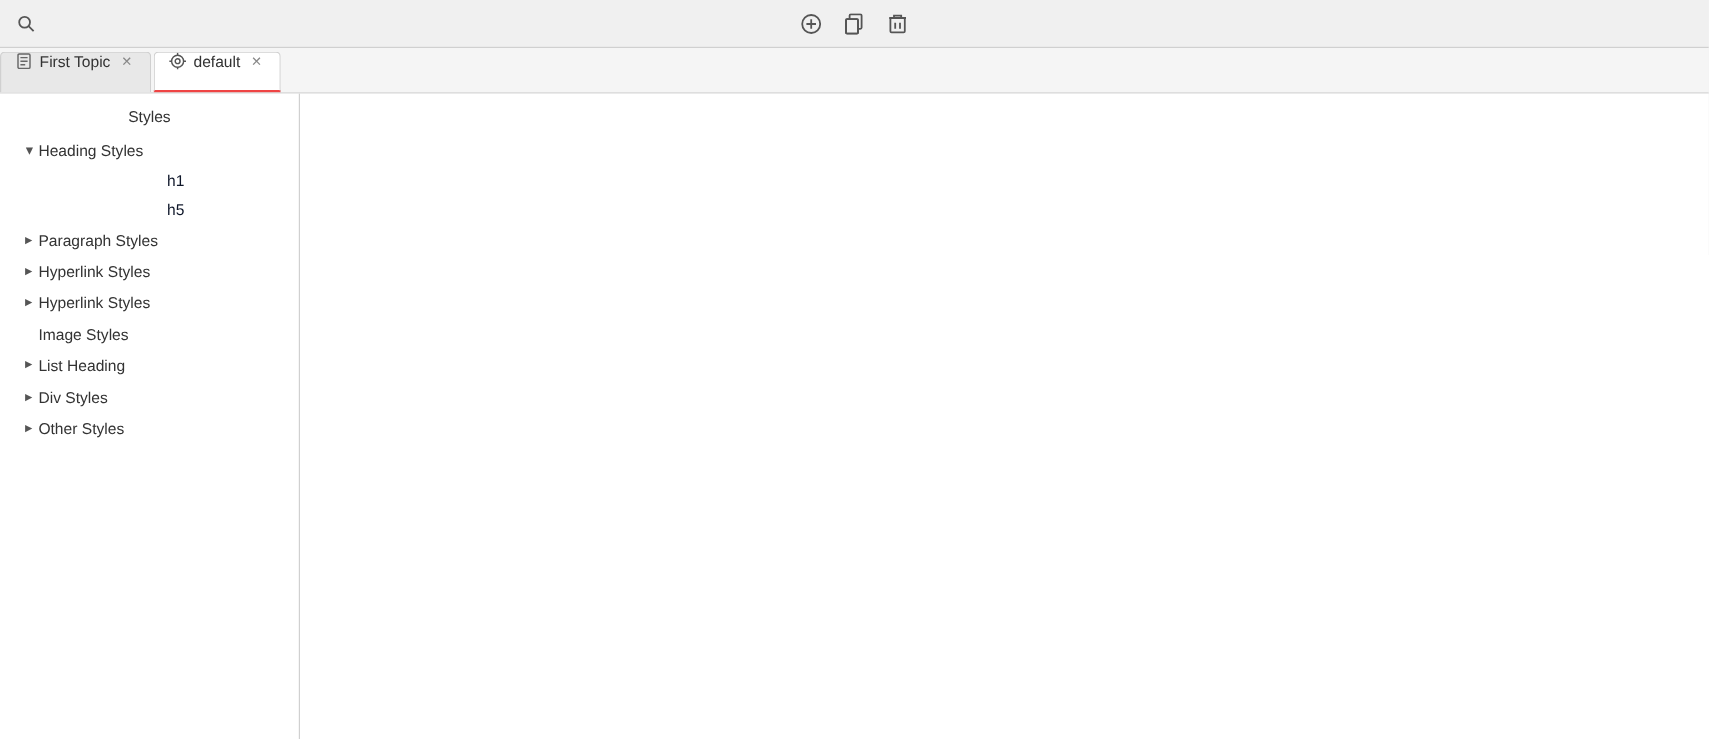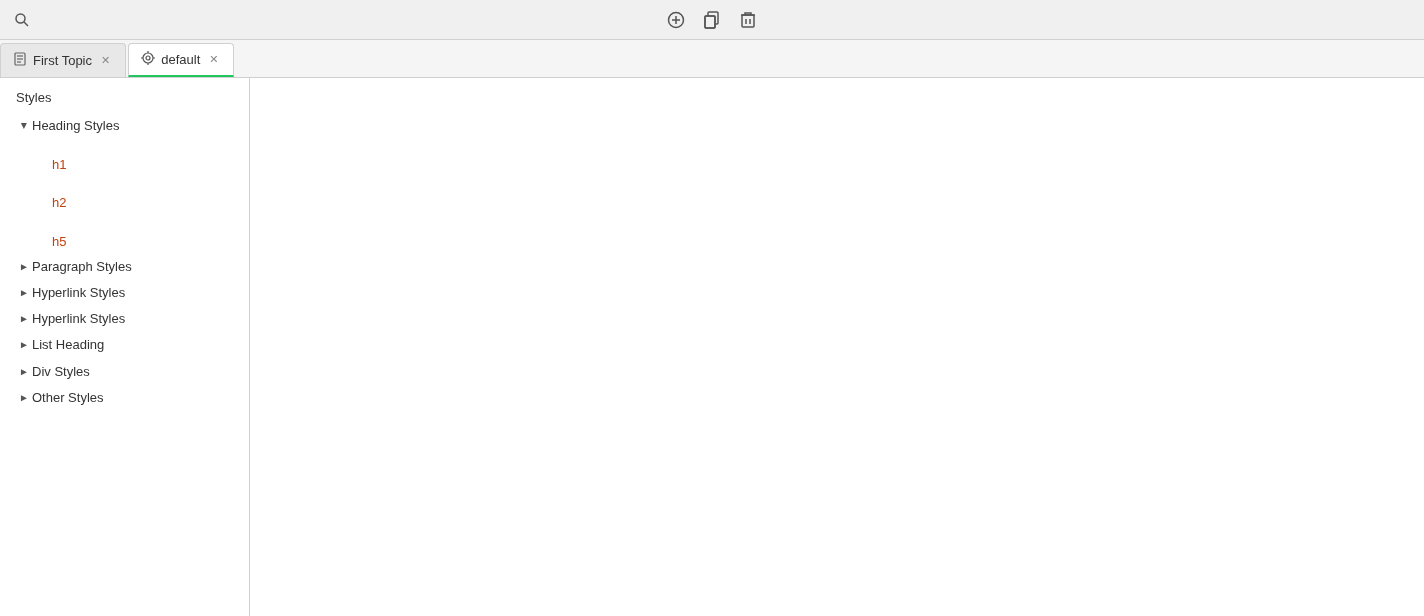--- a/index.html
+++ b/index.html
@@ -52,52 +52,53 @@
       background: #f5f5f5;
       border-bottom: 1px solid #d0d0d0;
       display: flex;
       align-items: flex-end;
       padding-left: 0;
     }
     .tab {
       height: 34px;
       padding: 0 12px;
       display: flex;
-      align-items: center;
+      align-items: flex-start;
       gap: 6px;
       background: #e8e8e8;
       border: 1px solid #d0d0d0;
       border-bottom: none;
       cursor: pointer;
       font-size: 13px;
       color: #333;
       border-radius: 4px 4px 0 0;
       margin-right: 2px;
     }
     .tab.active {
       background: #fff;
-      border-bottom: 2px solid #22c55e;
+      border-bottom: 2px solid #ef4444;
       z-index: 1;
     }
     .tab-close {
       font-size: 11px;
       color: #888;
       cursor: pointer;
       padding: 1px 3px;
       border-radius: 3px;
     }
     .tab-icon {
       font-size: 13px;
       color: #666;
     }
 
     
     .main-layout {
       display: flex;
       height: calc(616px - 78px);
+      text-align: center;
     }
 
     
     .sidebar {
       width: 250px;
       min-width: 250px;
       background: #fff;
       border-right: 1px solid #d0d0d0;
       overflow-y: auto;
       padding: 8px 0;
@@ -132,24 +133,23 @@
       justify-content: center;
       font-size: 10px;
       color: #555;
       flex-shrink: 0;
     }
     .tree-arrow.expanded { transform: rotate(90deg); }
 
     .tree-child {
       padding: 3px 8px 3px 52px;
       cursor: pointer;
-      color: #c2410c;
+      color: #0f172a;
       font-size: 13px;
       line-height: 1.4;
-      margin-top: 14px;
     }
 
     .tree-item.no-arrow {
       padding-left: 32px;
     }
 
     
     .content-area {
       flex: 1;
       background: #fff;
@@ -226,38 +226,40 @@
 <div class="main-layout">
 
   <div class="sidebar">
     <div class="sidebar-title">Styles</div>
 
     <div class="tree-item group">
       <span class="tree-arrow expanded">►</span>
       <span>Heading Styles</span>
     </div>
     <div class="tree-child">h1</div>
-    <div class="tree-child">h2</div>
     <div class="tree-child">h5</div>
 
     <div class="tree-item group">
       <span class="tree-arrow">►</span>
       <span>Paragraph Styles</span>
     </div>
 
     <div class="tree-item group">
       <span class="tree-arrow">►</span>
       <span>Hyperlink Styles</span>
     </div>
 
     <div class="tree-item group">
       <span class="tree-arrow">►</span>
       <span>Hyperlink Styles</span>
     </div>
 
+    <div class="tree-item no-arrow">
+      <span>Image Styles</span>
+    </div>
 
     <div class="tree-item group">
       <span class="tree-arrow">►</span>
       <span>List Heading</span>
     </div>
 
 
     <div class="tree-item group">
       <span class="tree-arrow">►</span>
       <span>Div Styles</span>

